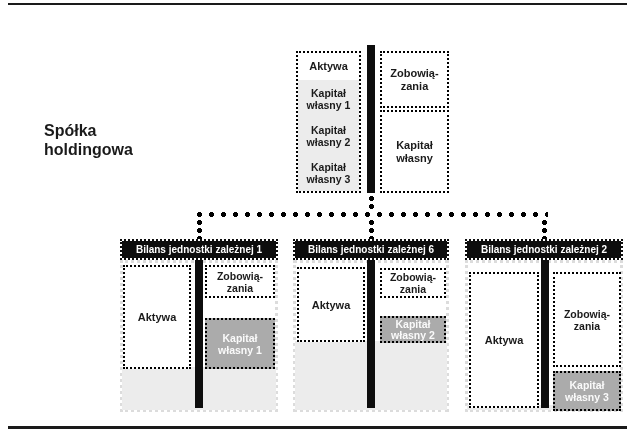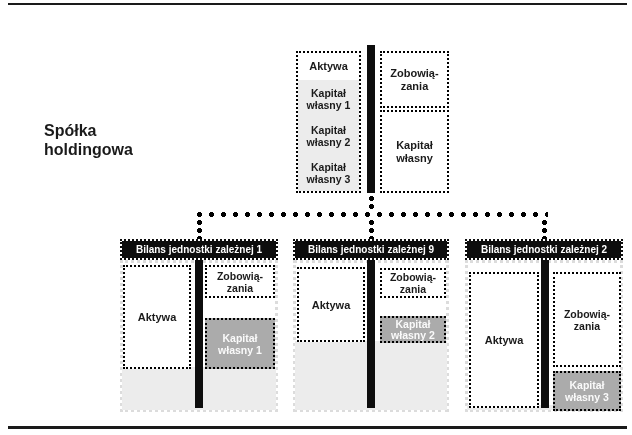--- a/index.html
+++ b/index.html
@@ -117,21 +117,21 @@
       <div class="box sbox saktywa">Aktywa</div>
       <div class="box sbox szob">Zobowią-
 zania</div>
       <div class="box sbox skap">Kapitał
 własny 1</div>
       <div class="thickline sline"></div>
     </div>
   </div>
 
   <div class="sub sub2">
-    <div class="bar sheader">Bilans jednostki zależnej 9</div>
+    <div class="bar sheader">Bilans jednostki zależnej 6</div>
     <div class="sbody">
       <div class="frame"></div>
       <div class="graybottom"></div>
       <div class="box sbox saktywa">Aktywa</div>
       <div class="box sbox szob">Zobowią-
 zania</div>
       <div class="box sbox skap">Kapitał
 własny 2</div>
       <div class="thickline sline"></div>
     </div>

